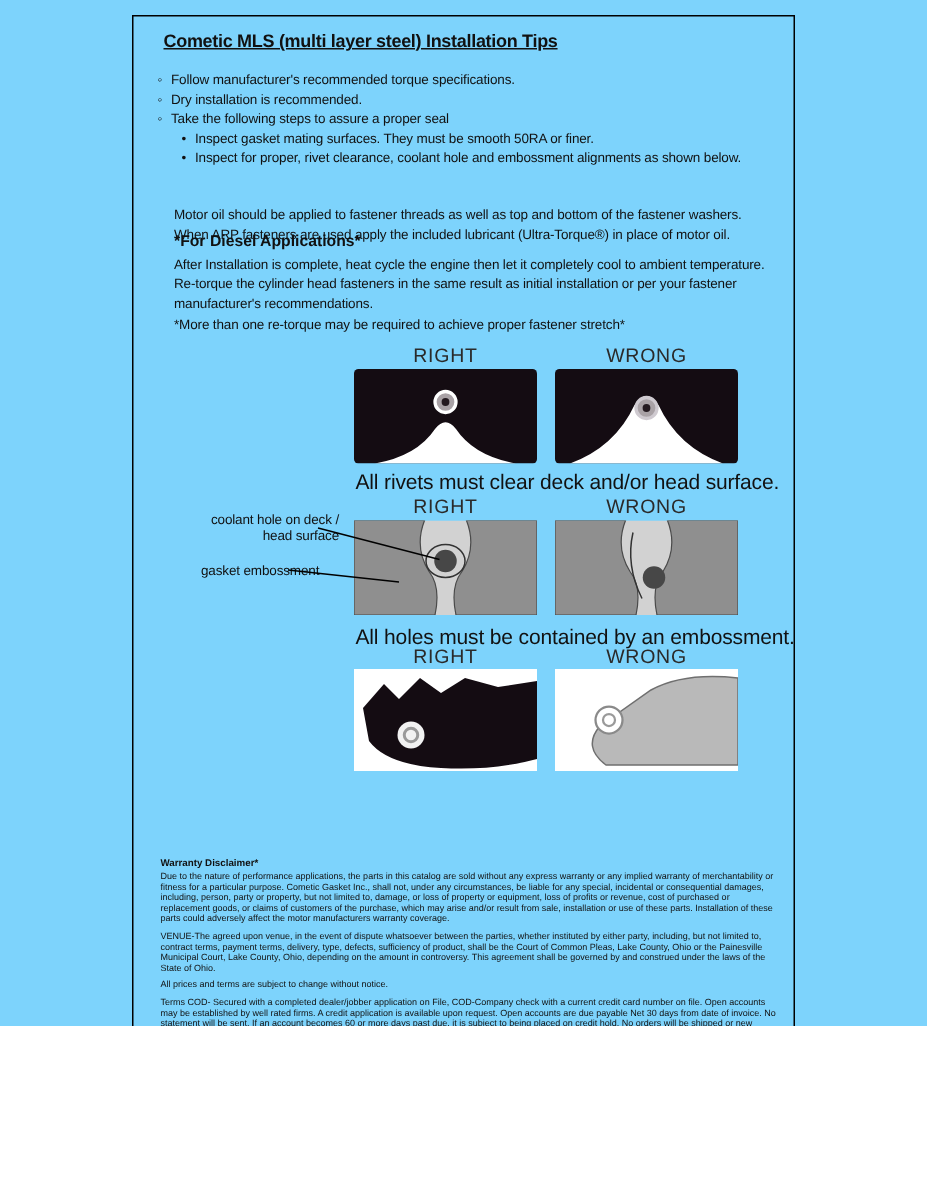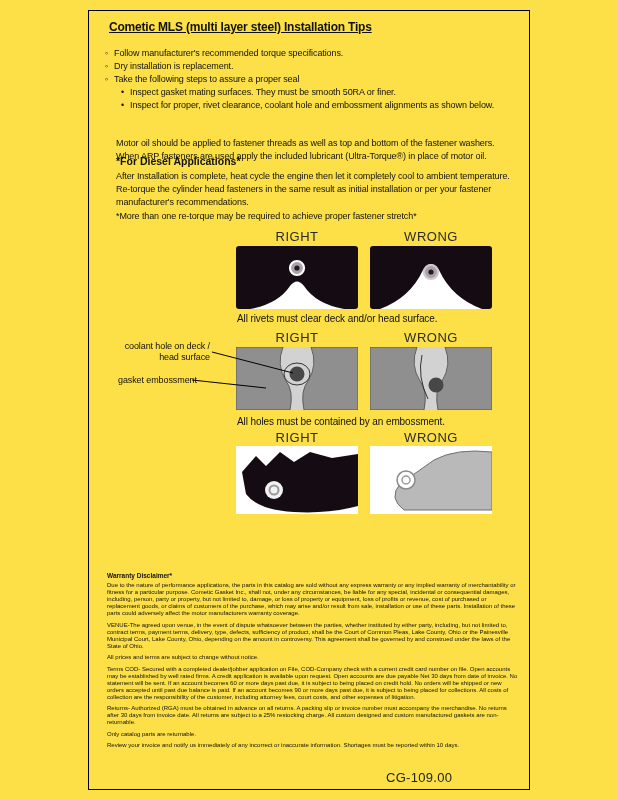--- a/index.html
+++ b/index.html
@@ -1,18 +1,18 @@
 <!DOCTYPE html>
 <html><head>
 <meta charset="utf-8">
 <style>
   * { margin:0; padding:0; box-sizing:border-box; }
   html,body { background:#ffffff; }
   .page {
-    position:relative; width:618px; height:800px; background:#fde047;
+    position:relative; width:618px; height:684px; background:#7dd3fc;
     font-family:"Liberation Sans", sans-serif; color:#111; overflow:hidden;
   }
   .frame { position:absolute; left:88px; top:10px; width:442px; height:780px; border:1.5px solid #000; }
 
   .title { position:absolute; left:109px; top:20px; font-size:12px; font-weight:bold; text-decoration:underline; letter-spacing:-0.2px; }
 
   .tips { position:absolute; left:105px; top:47px; width:414px; font-size:9px; letter-spacing:-0.1px; }
   .li { display:flex; align-items:flex-start; line-height:12.9px; }
   .li .mk { width:9px; flex:0 0 9px; text-align:left; }
   .li.sub { margin-left:16px; }
@@ -27,26 +27,26 @@
   .r1l { left:236px; top:229px; } .r1w { left:370px; top:229px; }
   .r2l { left:236px; top:330px; } .r2w { left:370px; top:330px; }
   .r3l { left:236px; top:430px; } .r3w { left:370px; top:430px; }
 
   .dimg { position:absolute; width:122px; height:63px; }
   .i1r { left:236px; top:246px; } .i1w { left:370px; top:246px; }
   .i2r { left:236px; top:347px; } .i2w { left:370px; top:347px; }
   .i3r { left:236px; top:446px; height:68px; } .i3w { left:370px; top:446px; height:68px; }
   .dimg svg { display:block; width:100%; height:100%; }
 
-  .cap { position:absolute; font-size:10px; letter-spacing:-0.1px; }
+  .cap { position:absolute; font-size:14px; letter-spacing:-0.1px; }
   .cap1 { left:237px; top:313px; }
   .cap2 { left:237px; top:416px; }
   .cap3 { left:237px; top:519px; width:220px; line-height:12px; }
 
-  .callout { position:absolute; font-size:9px; line-height:10.5px; letter-spacing:-0.1px; }
+  .callout { position:absolute; font-size:9px; line-height:10.5px; letter-spacing:-0.1px;margin-left:16px; }
   .co1 { left:120px; top:341px; width:90px; text-align:right; }
   .co2 { left:118px; top:375px; }
 
   .lines { position:absolute; left:0; top:0; width:618px; height:800px; pointer-events:none; }
 
   .warranty { position:absolute; left:107px; top:572px; width:412px; }
   .warranty .wh { font-size:6.5px; font-weight:bold; margin-bottom:3px; }
   .warranty .wp { font-size:6px; line-height:7px; margin-bottom:4.5px; }
 
   .footer { position:absolute; left:386px; top:770px; font-size:13px; letter-spacing:0.3px; color:#222; }
@@ -60,21 +60,21 @@
 
   <div class="title">Cometic MLS (multi layer steel) Installation Tips</div>
 
   <div class="tips">
     <div class="li">
       <span class="mk">◦</span>
       <span class="txt">Follow manufacturer's recommended torque specifications.</span>
     </div>
     <div class="li">
       <span class="mk">◦</span>
-      <span class="txt">Dry installation is replacement.</span>
+      <span class="txt">Dry installation is recommended.</span>
     </div>
     <div class="li">
       <span class="mk">◦</span>
       <span class="txt">Take the following steps to assure a proper seal</span>
     </div>
     <div class="li sub">
       <span class="mk">•</span>
       <span class="txt">Inspect gasket mating surfaces.  They must be smooth 50RA or finer.</span>
     </div>
     <div class="li sub">

